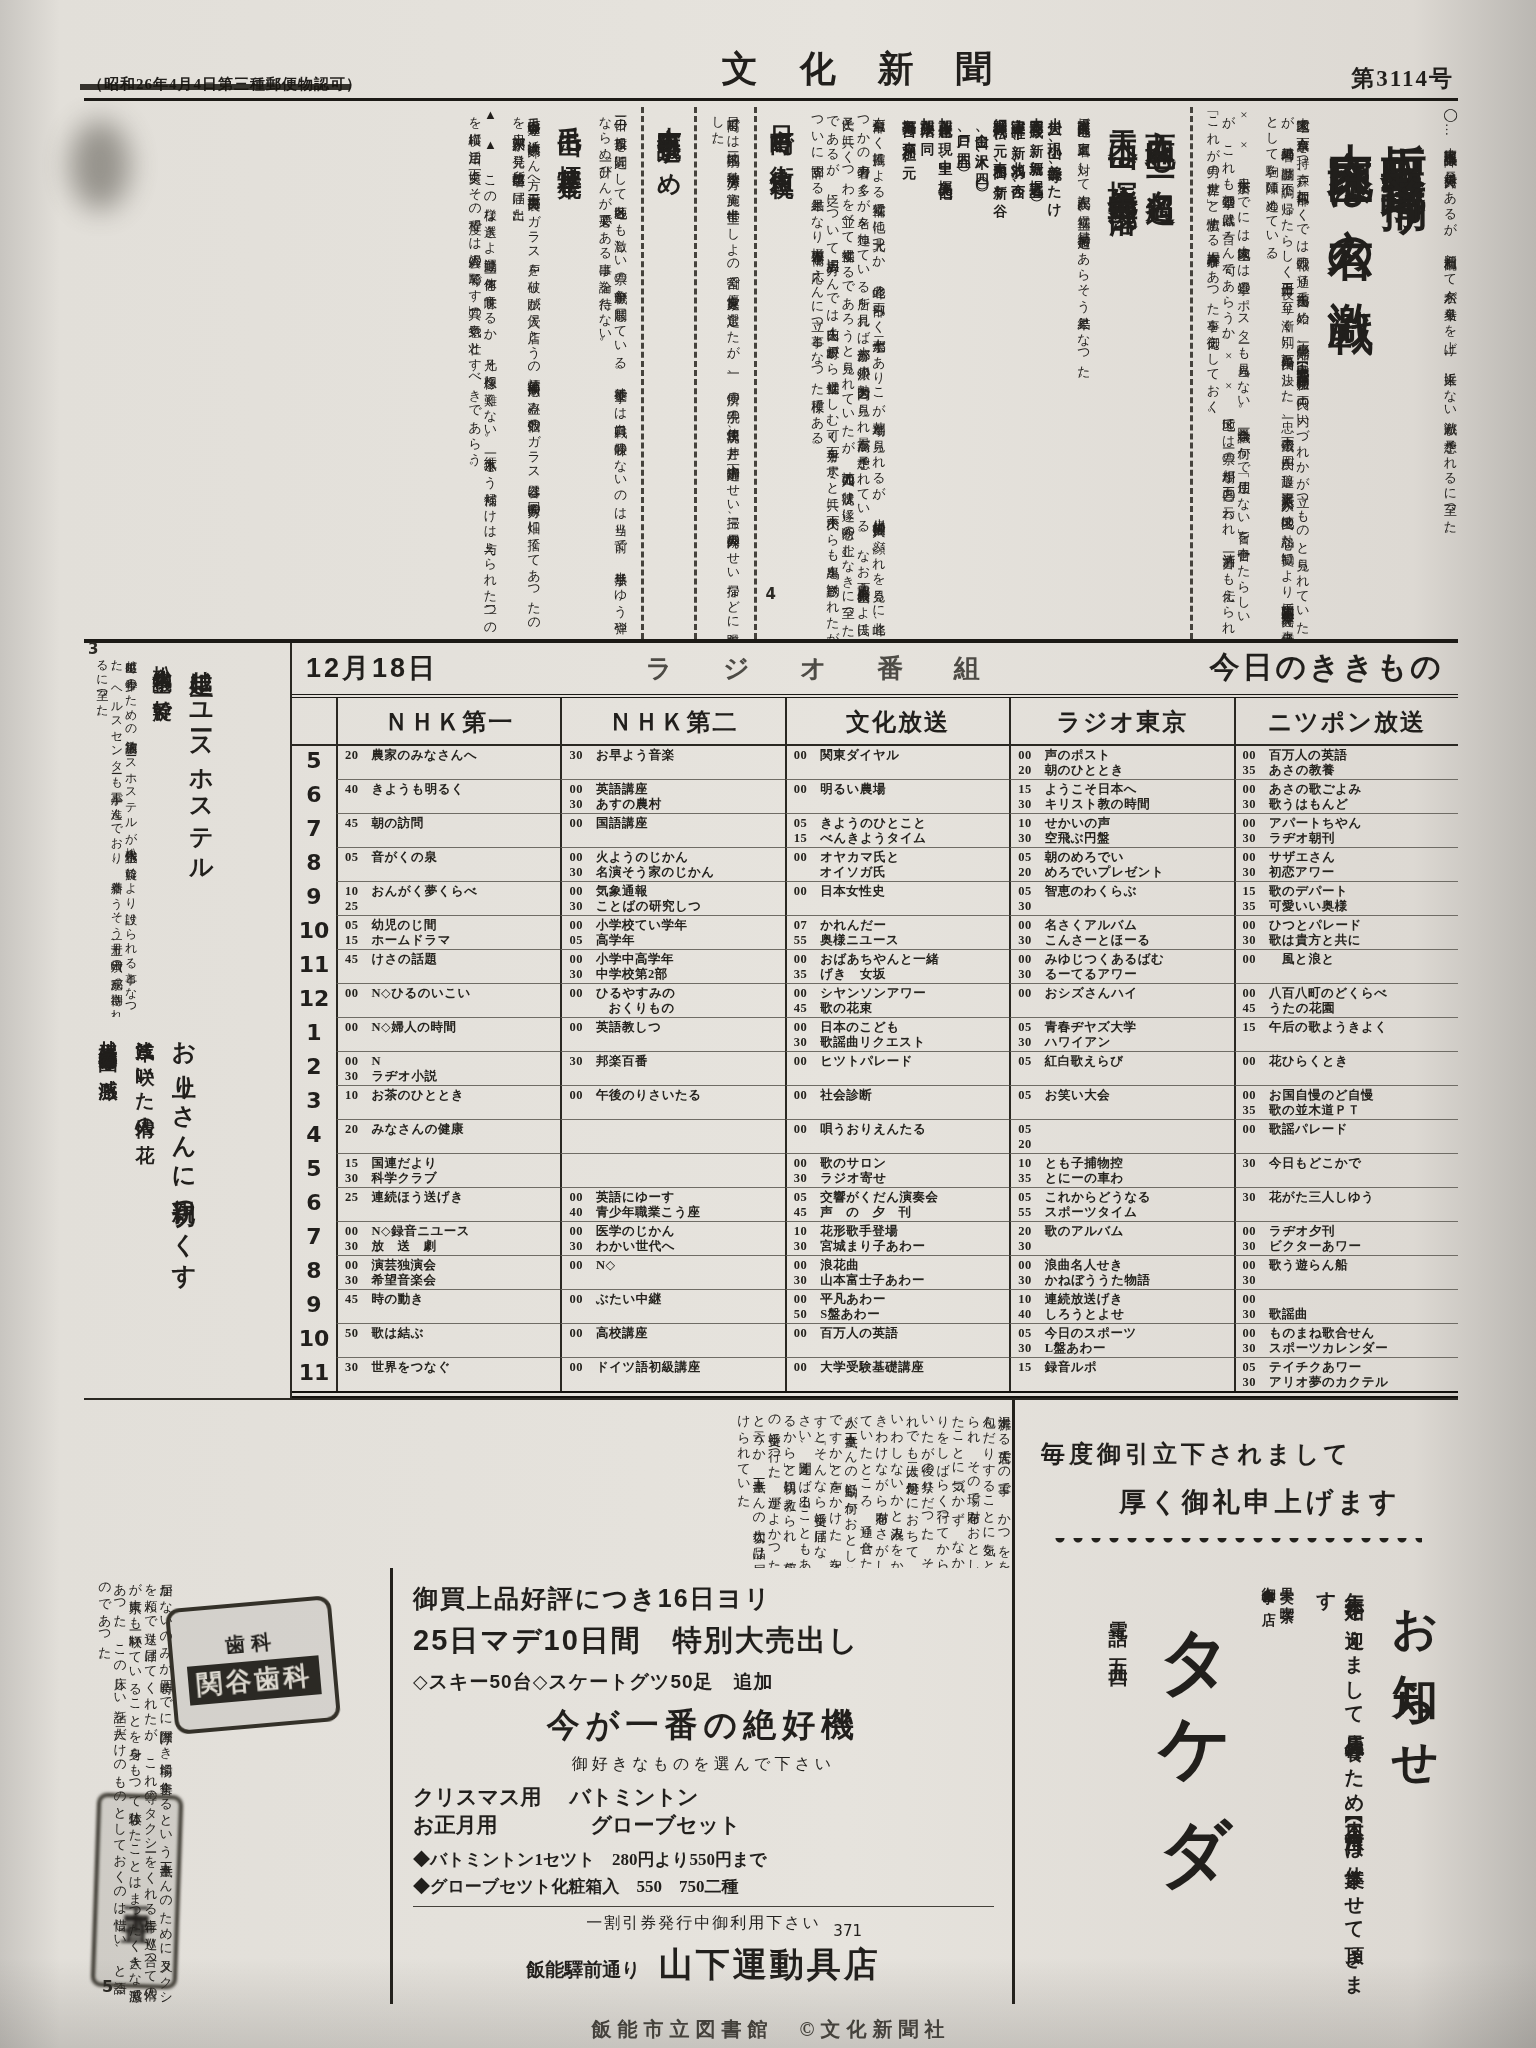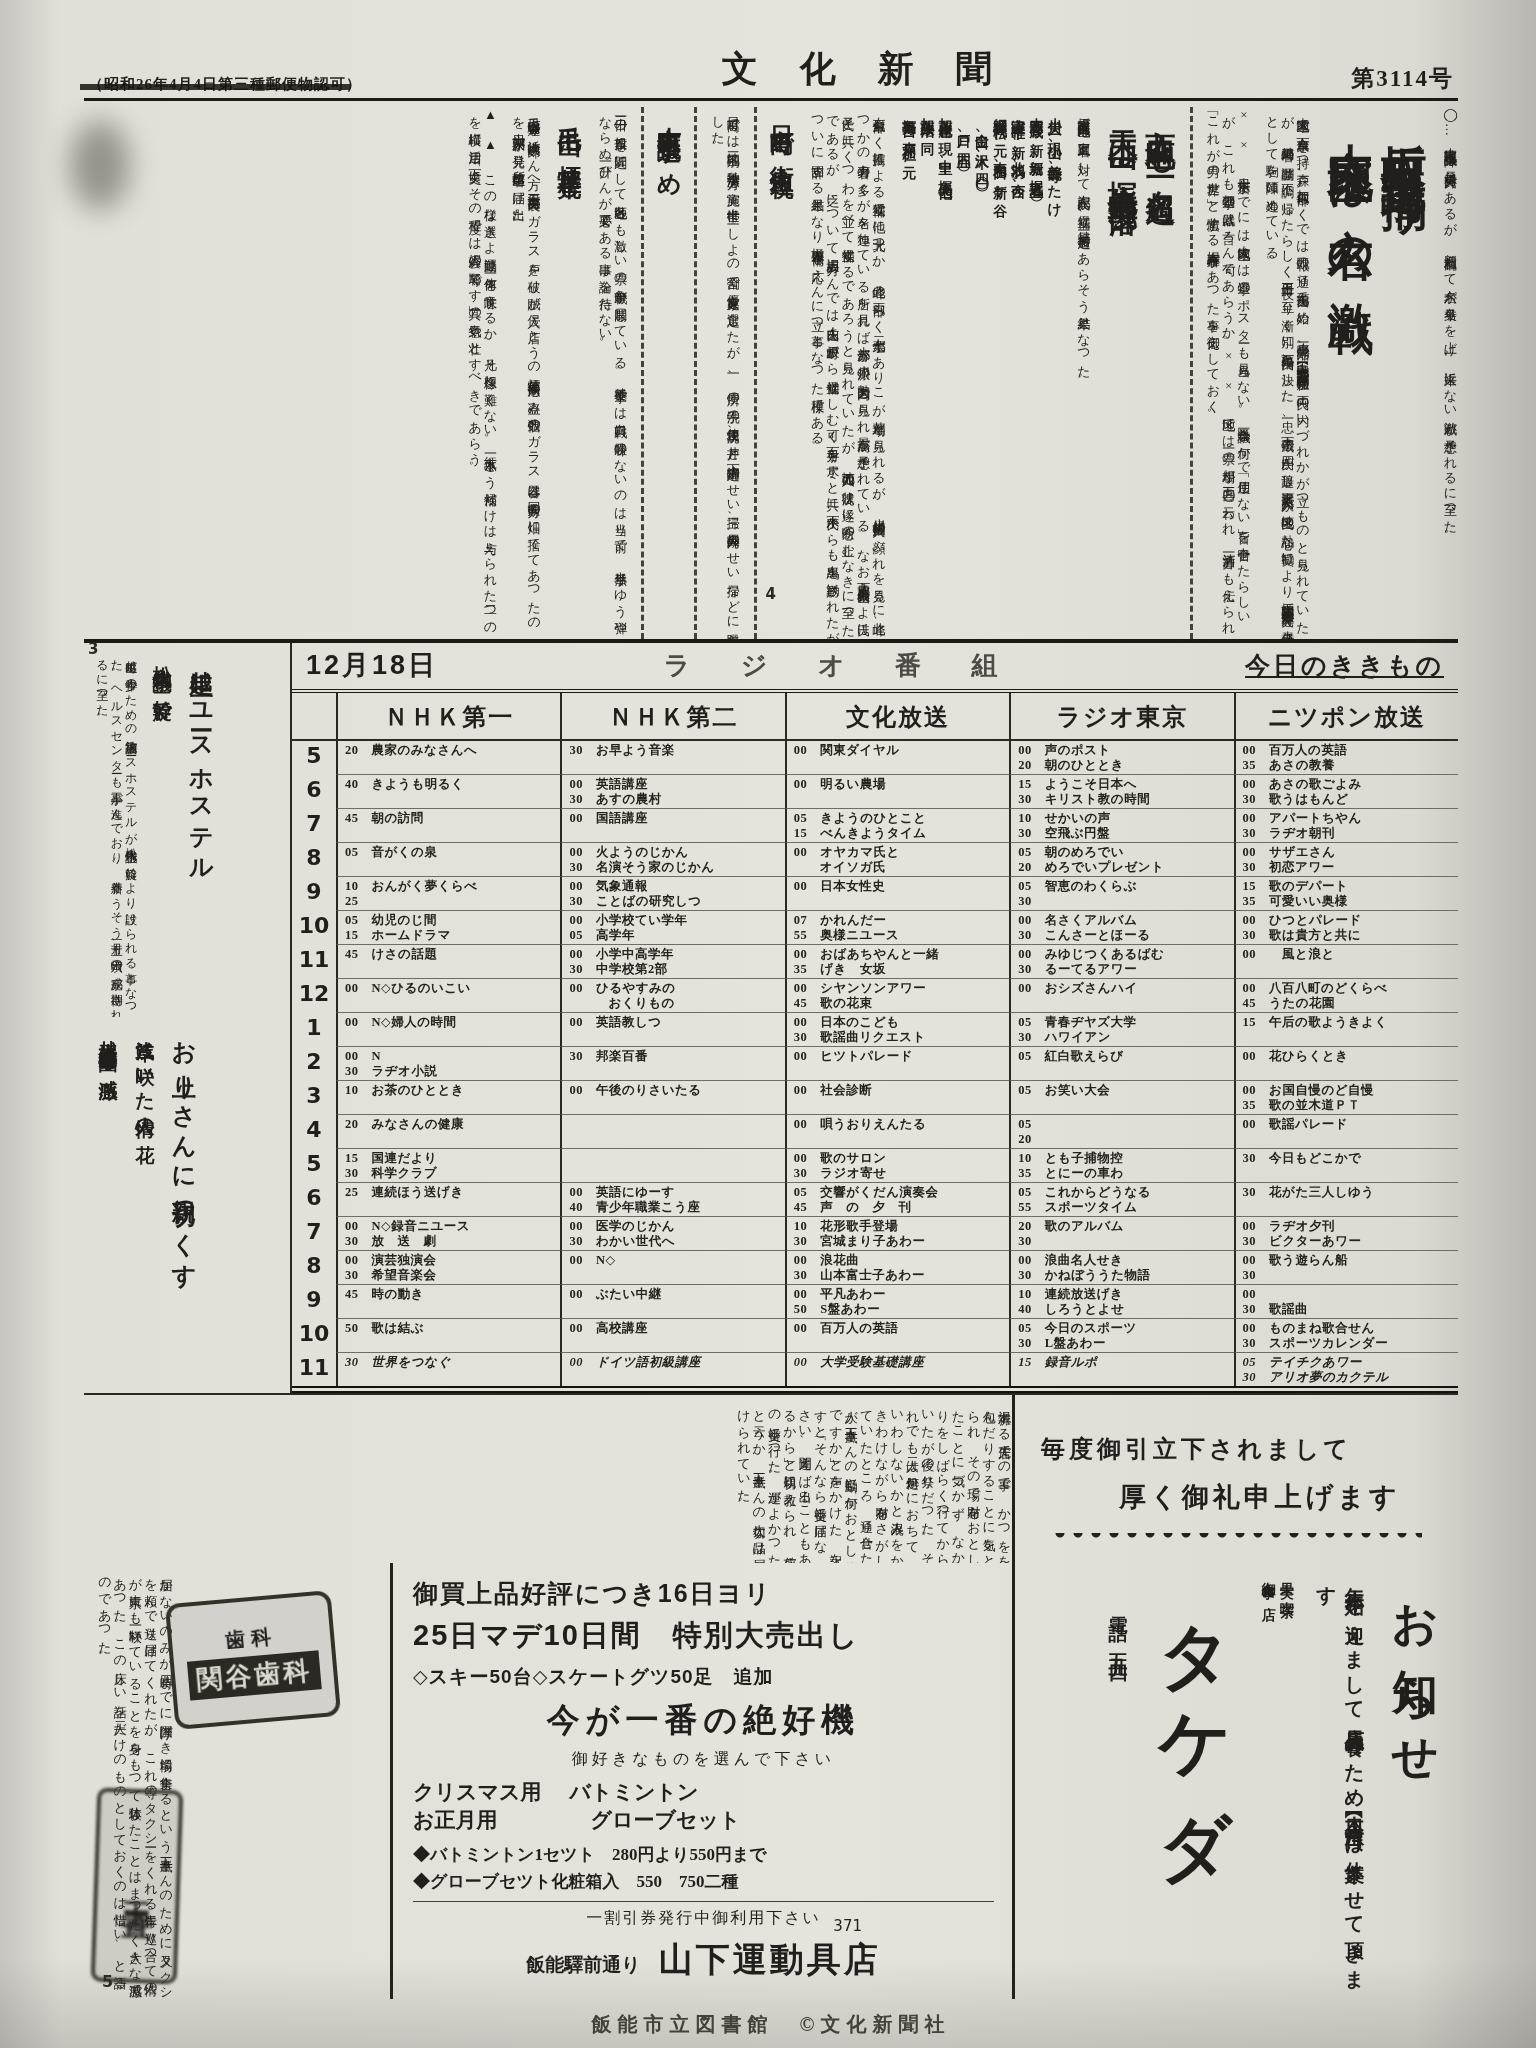--- a/index.html
+++ b/index.html
@@ -40,33 +40,33 @@
   .sb-block>*{margin-left:11px;}
   .sb-1{height:366px;}
   .sb-2{height:330px;margin-top:8px;}
   .sb-body{font-size:12px;line-height:1.2;letter-spacing:1px;}
 
   .radio{flex:1;border-left:2px solid #2a2822;}
   .radio-header{display:flex;justify-content:space-between;align-items:baseline;
     font-weight:bold;border-bottom:4px double #1c1a16;padding:4px 14px 6px 14px;}
   .rh-date{font-size:27px;letter-spacing:3px;font-family:"Liberation Sans","DejaVu Sans",sans-serif;}
   .rh-mid{font-size:26px;letter-spacing:22px;color:#2c2a25;opacity:.82;}
-  .rh-right{font-size:25px;letter-spacing:3px;text-decoration:underline;}
+  .rh-right{font-size:30px;letter-spacing:3px;}
   .radio-table{border-bottom:7px double #14120e;}
   .radio-stations,.rrow{display:grid;grid-template-columns:44px repeat(5,1fr);}
   .radio-stations{border-bottom:2px solid #2a2822;}
   .scell{font-size:24px;font-weight:bold;text-align:center;padding:8px 0 6px 0;
     border-left:2px solid #2a2822;letter-spacing:2px;}
   .scell:first-child{border-left:none;}
   .hcell{font-size:22px;font-weight:bold;text-align:center;line-height:30px;
     font-family:"DejaVu Sans",sans-serif;}
   .rcell{border-left:2px solid #2a2822;border-bottom:1px solid #6f6c65;
     font-size:12.5px;line-height:1.2;letter-spacing:.5px;padding:2px 7px;height:29px;
     white-space:pre-line;overflow:hidden;font-weight:bold;color:#25231e;}
-  .rrow:last-child .rcell{border-bottom:none;font-style:italic;}
+  .rrow:last-child .rcell{border-bottom:none;}
 
   
   .band-bottom{display:flex;height:604px;border-top:2px solid #2a2822;}
   .bb-left{flex:1;display:flex;flex-direction:column;min-width:0;}
   .bb-text{height:168px;width:100%;padding-top:6px;box-sizing:border-box;}
   .bb-lower{flex:1;display:flex;min-height:0;}
   .bb-stamps{width:306px;position:relative;padding-top:6px;box-sizing:border-box;}
   .stamp1{position:absolute;top:34px;left:86px;width:158px;height:118px;border:4px solid #343129;
     border-radius:14px;transform:rotate(-5deg);display:flex;flex-direction:column;align-items:center;
     justify-content:center;gap:4px;background:rgba(40,38,32,.08);filter:blur(.4px);}

